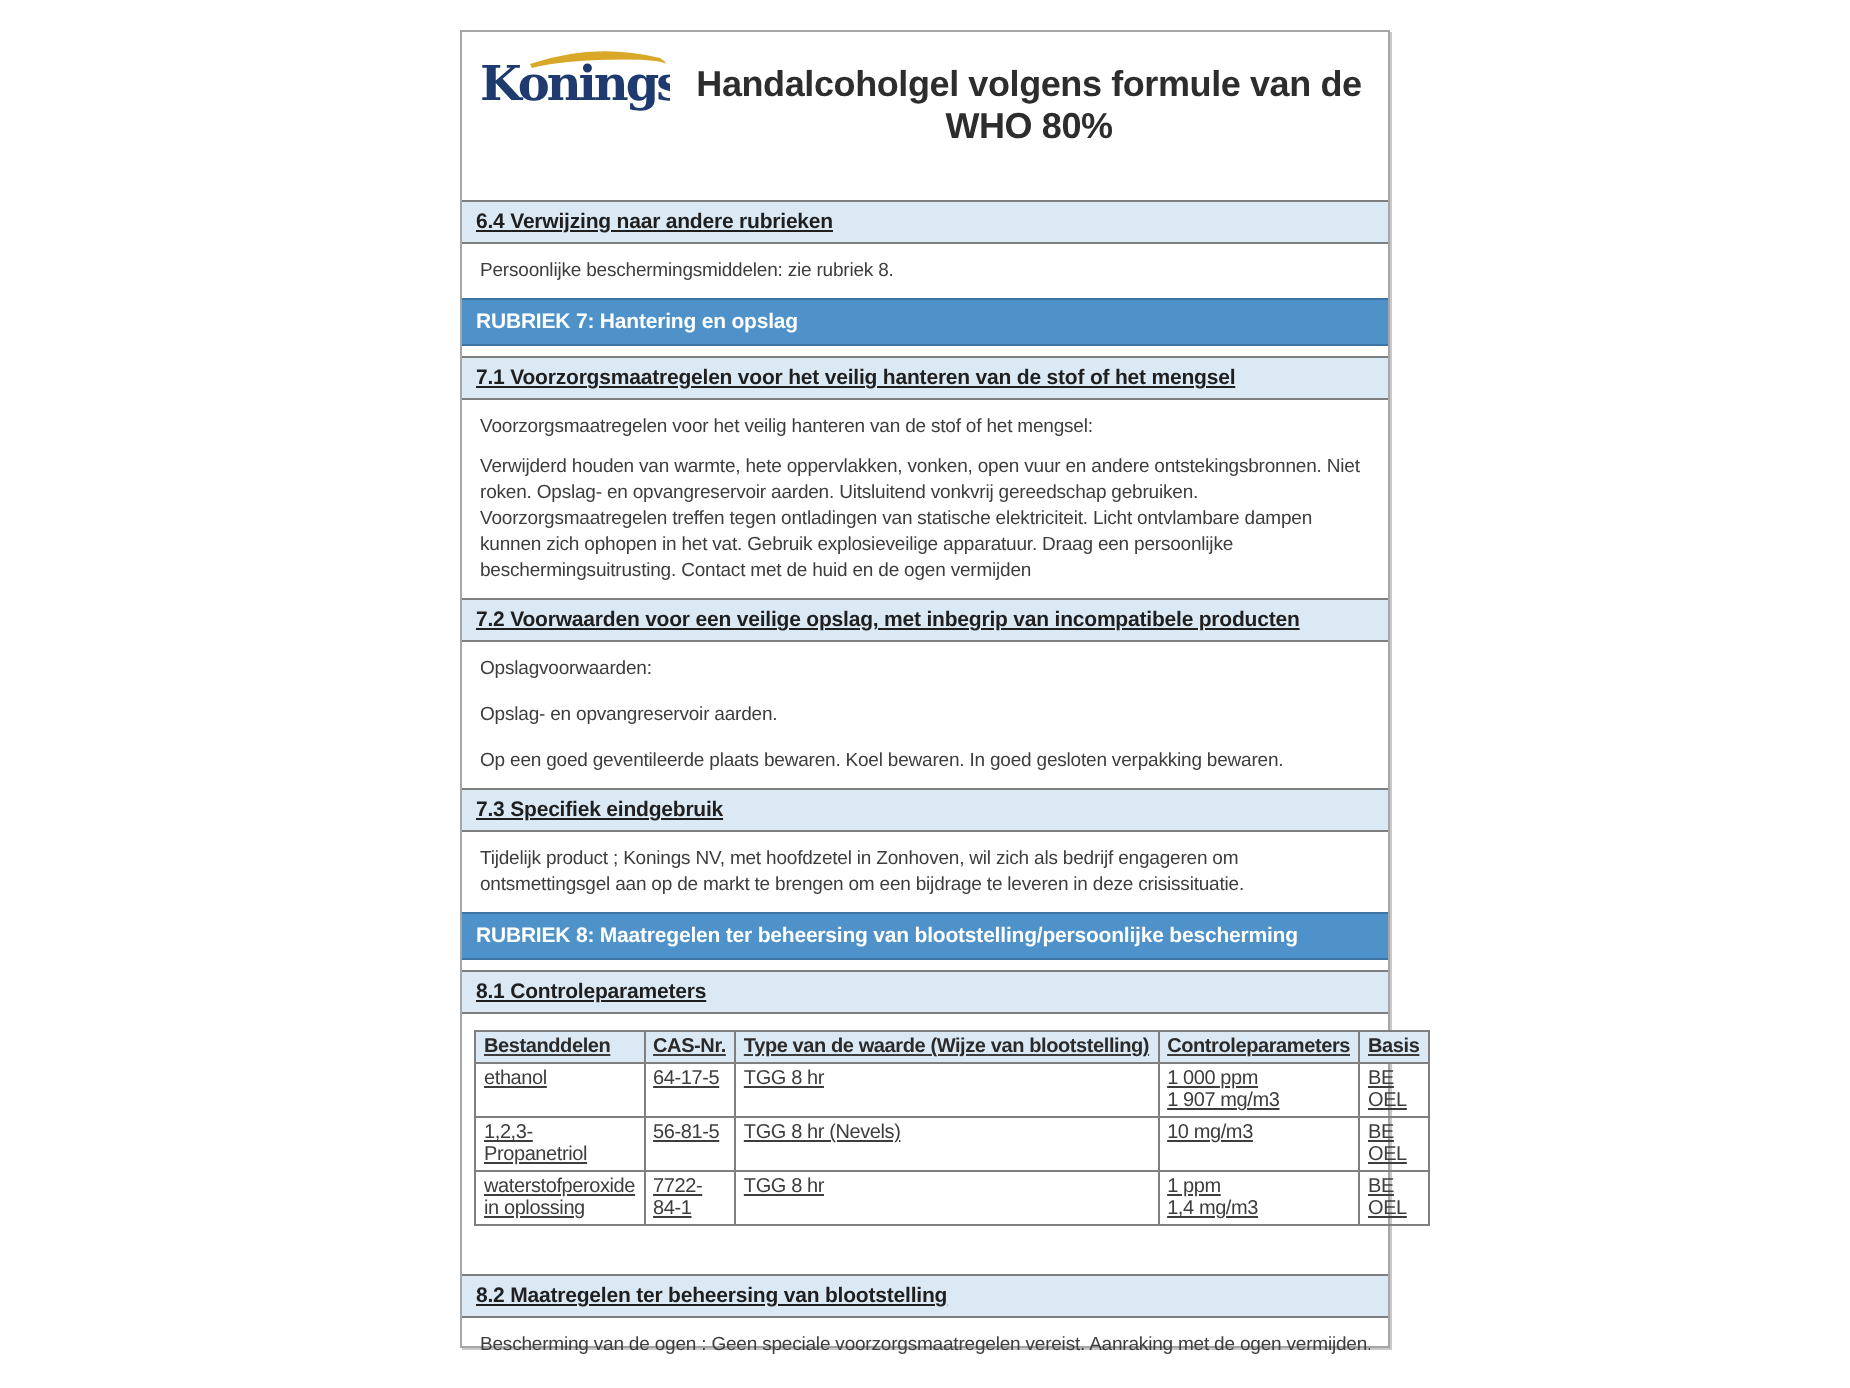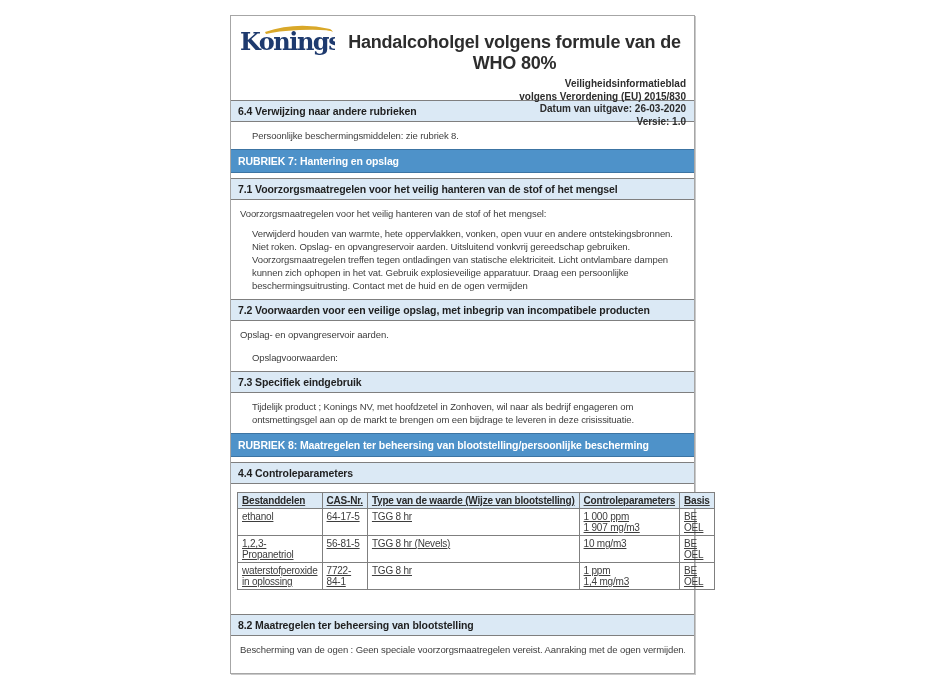--- a/index.html
+++ b/index.html
@@ -50,20 +50,21 @@
   .bar-light {
     background:#dbe9f5;
     border-top:1px solid #7f7f7f;
     border-bottom:1px solid #7f7f7f;
     color:#1f1f1f;
     font-size:10.5px;
     font-weight:bold;
     padding:4px 7px;
     letter-spacing:-0.1px;
     flex:0 0 auto;
+    text-decoration:underline;
   }
   .bar-dark {
     background:#4e92c9;
     border-top:1px solid #3c74a3;
     border-bottom:1px solid #3c74a3;
     color:#ffffff;
     font-size:10.5px;
     font-weight:bold;
     padding:5px 7px;
     letter-spacing:-0.1px;
@@ -73,21 +74,21 @@
   
   .body-block {
     padding:7px 9px;
     font-size:9.5px;
     color:#3d3d3d;
     letter-spacing:-0.1px;
     line-height:13px;
     flex:0 0 auto;
   }
   .body-block p { margin-bottom:7px; }
-  .body-block p:last-child { margin-bottom:0;margin-left:12px; }
+  .body-block p:last-child { margin-bottom:0; }
   .spaced p { margin-bottom:10px; }
   .oneline { white-space:nowrap; overflow:hidden; }
   .lines14 div { line-height:14px; white-space:nowrap; overflow:hidden; }
   
   .oel-table-wrap { padding:8px 6px 24px 6px; flex:0 0 auto; }
   table.oel {
     width:100%;
     border-collapse:collapse;
     font-size:10px;
     letter-spacing:-0.2px;
@@ -116,57 +117,52 @@
   <div class="page">
 
     <div class="doc-header">
       <div class="logo">
         <svg width="96" height="36" viewBox="0 0 96 36">
           <path d="M 26 10 Q 58 -1 91 7 Q 93 8 94 10 Q 90 7 60 8 Q 38 9 27 12 Z" fill="#d9a829"></path>
           <text x="1" y="28" font-family="DejaVu Serif, serif" font-weight="bold" font-size="24" fill="#1e3a6e" letter-spacing="-1.5">Konings</text>
         </svg>
       </div>
       <div class="doc-title">Handalcoholgel volgens formule van de WHO 80%</div>
-      <div class="doc-subtitles">
-        <div>Veiligheidsinformatieblad</div>
-        <div>volgens Verordening (EU) 2015/830</div>
-        <div>Datum van uitgave: 26-03-2020</div>
-        <div>Versie: 1.0</div>
-      </div>
     </div>
 
     <div class="bar-light">6.4 Verwijzing naar andere rubrieken</div>
     <div class="body-block">
       <p class="oneline">Persoonlijke beschermingsmiddelen: zie rubriek 8.</p>
     </div>
 
     <div class="bar-dark">RUBRIEK 7: Hantering en opslag</div>
     <div class="gap"></div>
 
     <div class="bar-light">7.1 Voorzorgsmaatregelen voor het veilig hanteren van de stof of het mengsel</div>
     <div class="body-block">
       <p>Voorzorgsmaatregelen voor het veilig hanteren van de stof of het mengsel:</p>
       <p>Verwijderd houden van warmte, hete oppervlakken, vonken, open vuur en andere ontstekingsbronnen. Niet roken. Opslag- en opvangreservoir aarden. Uitsluitend vonkvrij gereedschap gebruiken. Voorzorgsmaatregelen treffen tegen ontladingen van statische elektriciteit. Licht ontvlambare dampen kunnen zich ophopen in het vat. Gebruik explosieveilige apparatuur. Draag een persoonlijke beschermingsuitrusting. Contact met de huid en de ogen vermijden</p>
     </div>
 
     <div class="bar-light">7.2 Voorwaarden voor een veilige opslag, met inbegrip van incompatibele producten</div>
     <div class="body-block spaced">
+      <p>Opslagvoorwaarden:</p>
       <p>Opslag- en opvangreservoir aarden.</p>
-      <p>Opslagvoorwaarden:</p>
+      <p>Op een goed geventileerde plaats bewaren. Koel bewaren. In goed gesloten verpakking bewaren.</p>
     </div>
 
     <div class="bar-light">7.3 Specifiek eindgebruik</div>
     <div class="body-block">
-      <p>Tijdelijk product ; Konings NV, met hoofdzetel in Zonhoven, wil naar als bedrijf engageren om ontsmettingsgel aan op de markt te brengen om een bijdrage te leveren in deze crisissituatie.</p>
+      <p>Tijdelijk product ; Konings NV, met hoofdzetel in Zonhoven, wil zich als bedrijf engageren om ontsmettingsgel aan op de markt te brengen om een bijdrage te leveren in deze crisissituatie.</p>
     </div>
 
     <div class="bar-dark">RUBRIEK 8: Maatregelen ter beheersing van blootstelling/persoonlijke bescherming</div>
     <div class="gap"></div>
 
-    <div class="bar-light">4.4 Controleparameters</div>
+    <div class="bar-light">8.1 Controleparameters</div>
     <div class="oel-table-wrap">
       <table class="oel">
         <colgroup>
           <col style="width:27.5%">
             <col style="width:11%">
             <col style="width:36%">
             <col style="width:17.5%">
             <col style="width:8%">
         </colgroup>
         <thead>

